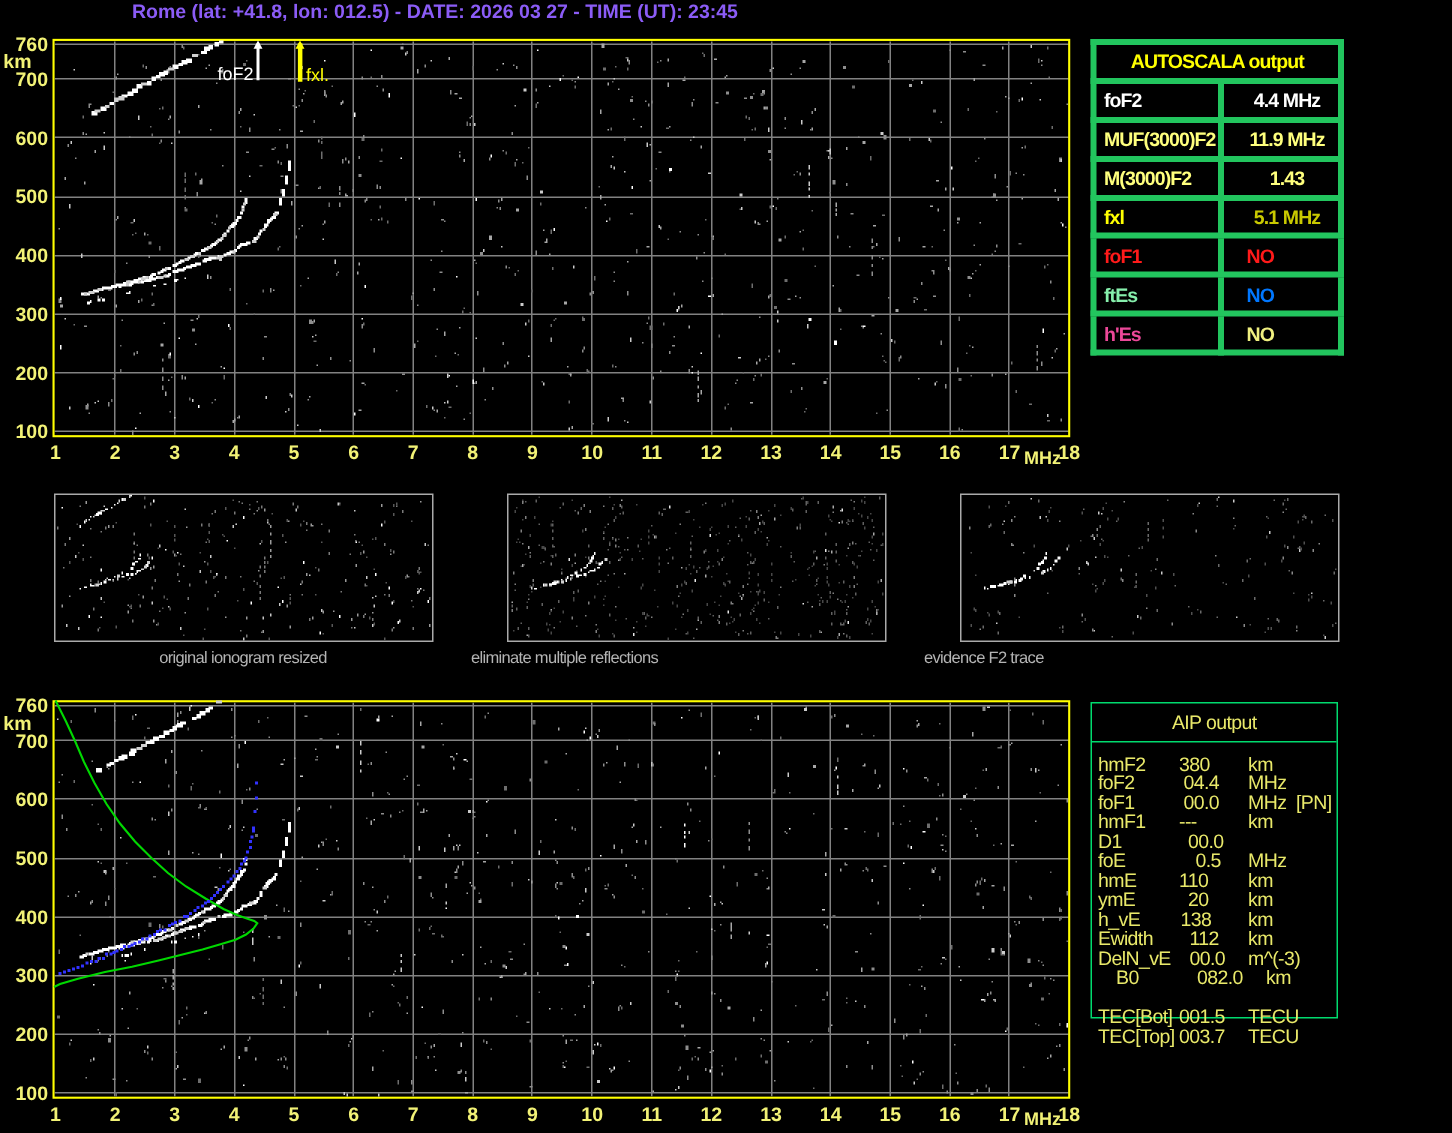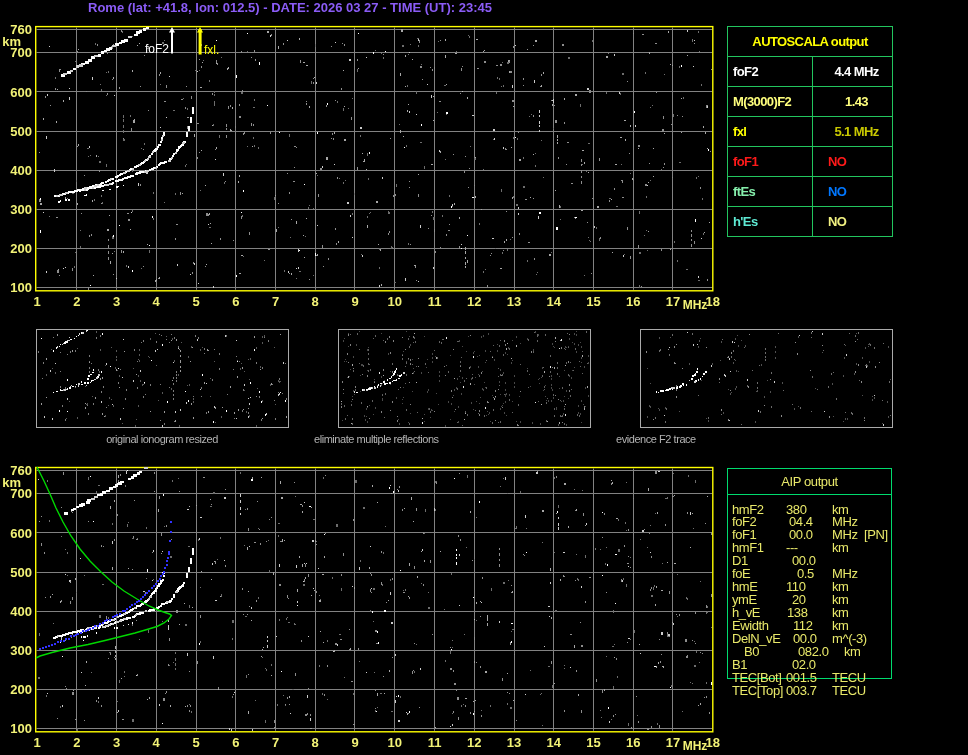--- a/index.html
+++ b/index.html
@@ -1,18 +1,18 @@
 <!DOCTYPE html>
 <html><head><meta charset="utf-8"><style>
 html,body{margin:0;padding:0;background:#000;width:968px;height:755px;overflow:hidden;-webkit-font-smoothing:antialiased}
 *{box-sizing:border-box}
 .t{position:absolute;font-family:"Liberation Sans",sans-serif}
 table.a{border-collapse:collapse;table-layout:fixed;width:165px;height:211px;
  font-family:"Liberation Sans",sans-serif;font-weight:bold;font-size:13px;letter-spacing:-0.6px}
-table.a td{border:1px solid #22c55e;padding:0;height:25px}
+table.a td{border:4px solid #22c55e;padding:0;height:25px}
 </style></head>
 <body>
 <svg width="968" height="755" style="position:absolute;left:0;top:0">
     <path stroke="#828282" stroke-width="1" fill="none" d="M76.5 27.6V289.8M116.5 27.6V289.8M156.5 27.6V289.8M196.5 27.6V289.8M235.5 27.6V289.8M275.5 27.6V289.8M315.5 27.6V289.8M354.5 27.6V289.8M394.5 27.6V289.8M434.5 27.6V289.8M474.5 27.6V289.8M514.5 27.6V289.8M553.5 27.6V289.8M593.5 27.6V289.8M633.5 27.6V289.8M672.5 27.6V289.8M36.5 287.5H712.5M36.5 248.5H712.5M36.5 209.5H712.5M36.5 170.5H712.5M36.5 131.5H712.5M36.5 91.5H712.5M36.5 52.5H712.5M36.5 29.5H712.5"></path>
     <rect x="35.7" y="26.6" width="677.1" height="264.2" fill="none" stroke="#ffff00" stroke-width="1.4"></rect>
     <text x="32" y="33.9" fill="#f2f276" style="font-family:&quot;Liberation Sans&quot;,sans-serif;font-weight:bold;font-size:13px" text-anchor="end">760</text>
     <text x="32" y="57.4" fill="#f2f276" style="font-family:&quot;Liberation Sans&quot;,sans-serif;font-weight:bold;font-size:13px" text-anchor="end">700</text>
     <text x="32" y="96.5" fill="#f2f276" style="font-family:&quot;Liberation Sans&quot;,sans-serif;font-weight:bold;font-size:13px" text-anchor="end">600</text>
     <text x="32" y="135.6" fill="#f2f276" style="font-family:&quot;Liberation Sans&quot;,sans-serif;font-weight:bold;font-size:13px" text-anchor="end">500</text>
     <text x="32" y="174.7" fill="#f2f276" style="font-family:&quot;Liberation Sans&quot;,sans-serif;font-weight:bold;font-size:13px" text-anchor="end">400</text>
@@ -139,37 +139,41 @@
       </colgroup>
 <tbody>
         <tr>
           <td colspan="2" style="text-align:center;color:#ffff00">AUTOSCALA output</td>
         </tr>
 <tr>
           <td style="color:#ffffff;padding-left:5px">foF2</td>
           <td style="color:#ffffff;text-align:center;padding-left:8px">4.4 MHz</td>
         </tr>
         <tr>
+          <td style="color:#ffff7d;padding-left:5px">MUF(3000)F2</td>
+          <td style="color:#ffff7d;text-align:center;padding-left:8px">11.9 MHz</td>
+        </tr>
+        <tr>
           <td style="color:#ffff7d;padding-left:5px">M(3000)F2</td>
           <td style="color:#ffff7d;text-align:center;padding-left:8px">1.43</td>
         </tr>
         <tr>
           <td style="color:#ffff00;padding-left:5px">fxl</td>
           <td style="color:#c9c900;text-align:center;padding-left:8px">5.1 MHz</td>
         </tr>
         <tr>
           <td style="color:#ff1a1a;padding-left:5px">foF1</td>
           <td style="color:#ff1a1a;text-align:left;padding-left:15px">NO</td>
         </tr>
         <tr>
           <td style="color:#86efac;padding-left:5px">ftEs</td>
           <td style="color:#0077ff;text-align:left;padding-left:15px">NO</td>
         </tr>
         <tr>
-          <td style="color:#5eead4;padding-left:5px">h'Es</td>
+          <td style="color:#ec4899;padding-left:5px">h'Es</td>
           <td style="color:#f0f080;text-align:left;padding-left:15px">NO</td>
         </tr>
 </tbody>
     </table>
   </div>
 <div class="t" style="left:727px;top:468px;width:165px;height:211px;color:#e9e96a;font-size:13px;letter-spacing:-0.4px">
 <div style="position:absolute;left:0;top:0;width:165px;height:211px;border:1px solid #00db6e"></div>
 <div style="position:absolute;left:1px;top:26px;width:163px;border-top:1px solid #00db6e"></div>
 <div style="position:absolute;left:0;top:6px;width:165px;text-align:center">AIP output</div>
 <div style="position:absolute;top:34.5px;left:0;width:240px;height:13px;line-height:13px">
@@ -225,24 +229,20 @@
     <div style="position:absolute;top:163.8px;left:0;width:240px;height:13px;line-height:13px">
       <span style="position:absolute;left:5px">DelN_vE</span>
       <span style="position:absolute;left:66px">00.0</span>
       <span style="position:absolute;left:105px">m^(-3)</span>
     </div>
     <div style="position:absolute;top:176.7px;left:12px;width:240px;height:13px;line-height:13px">
       <span style="position:absolute;left:5px">B0</span>
       <span style="position:absolute;left:59px">082.0</span>
       <span style="position:absolute;left:105px">km</span>
     </div>
-    <div style="position:absolute;top:189.7px;left:0;width:240px;height:13px;line-height:13px">
-      <span style="position:absolute;left:5px">B1</span>
-      <span style="position:absolute;left:65px">02.0</span>
-    </div>
     <div style="position:absolute;top:202.6px;left:0;width:240px;height:13px;line-height:13px">
       <span style="position:absolute;left:5px">TEC[Bot]</span>
       <span style="position:absolute;left:59px">001.5</span>
       <span style="position:absolute;left:105px">TECU</span>
     </div>
     <div style="position:absolute;top:215.5px;left:0;width:240px;height:13px;line-height:13px">
       <span style="position:absolute;left:5px">TEC[Top]</span>
       <span style="position:absolute;left:59px">003.7</span>
       <span style="position:absolute;left:105px">TECU</span>
     </div>

